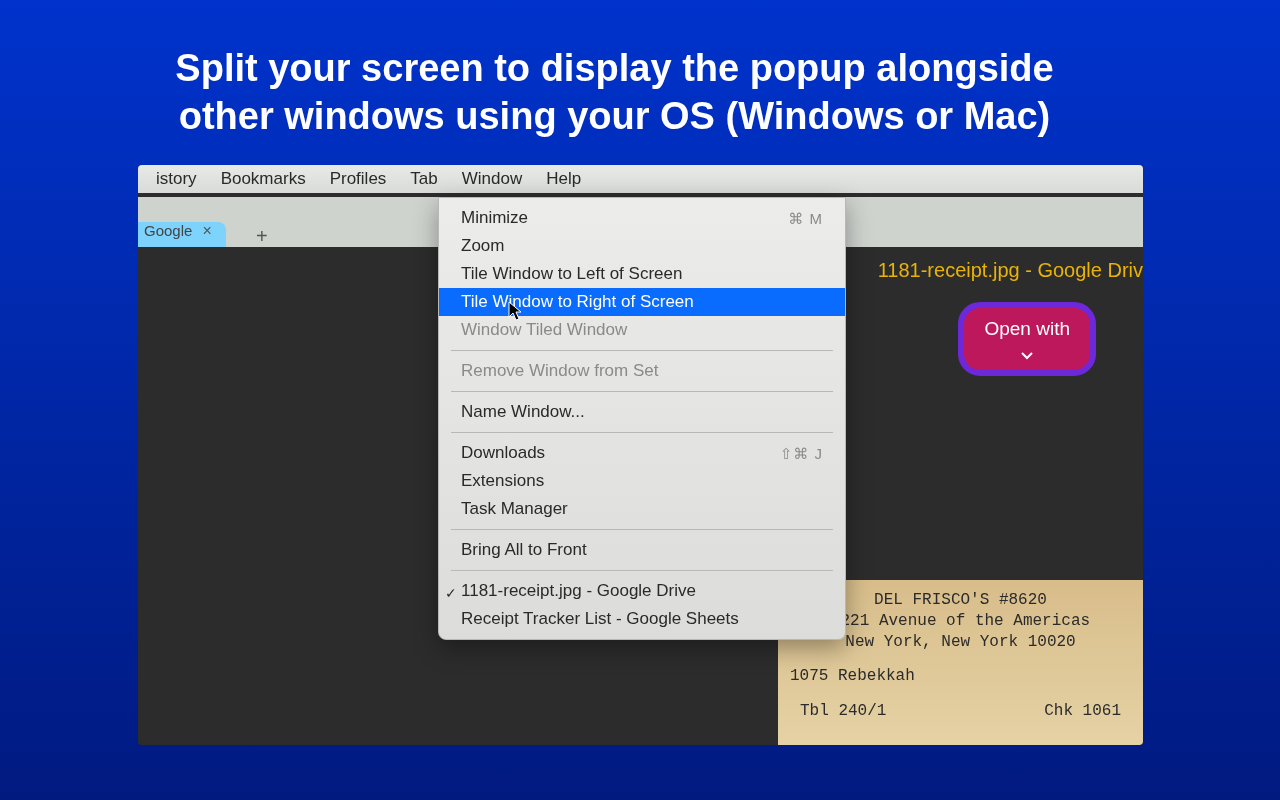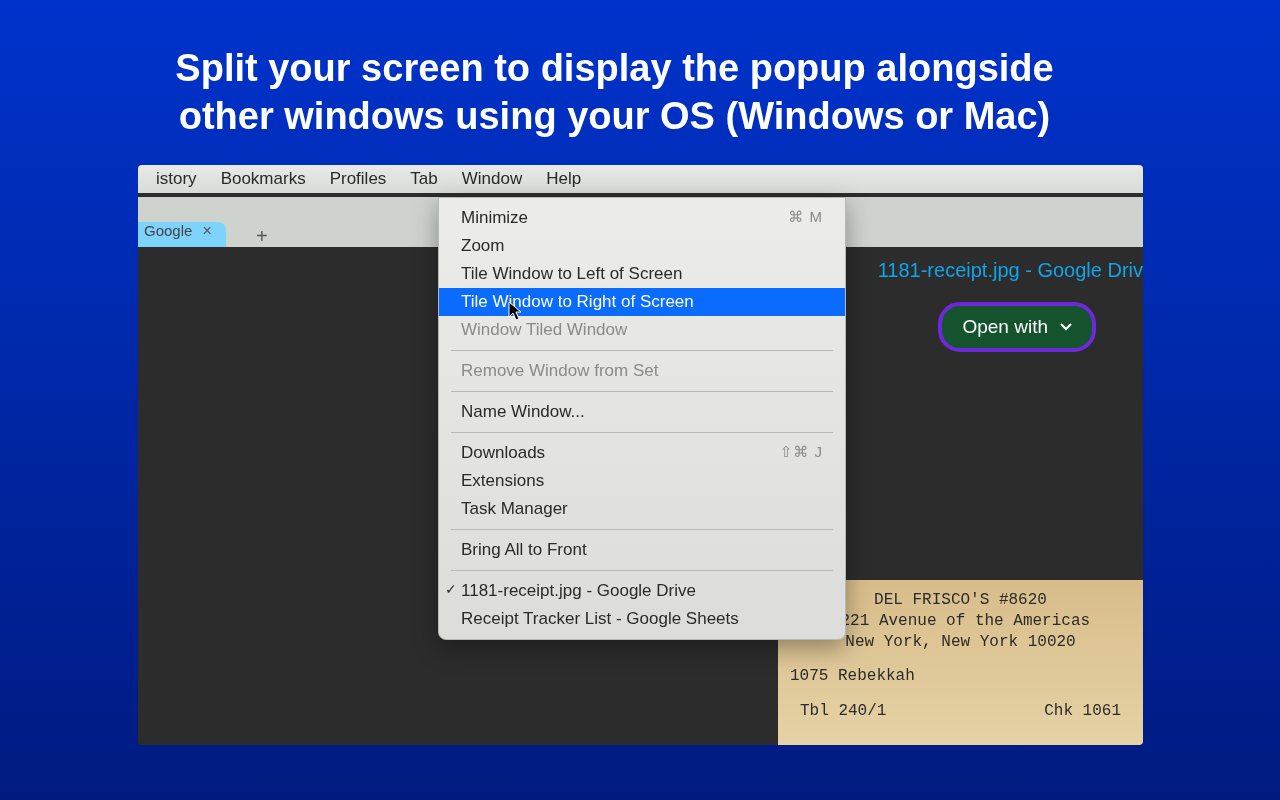--- a/index.html
+++ b/index.html
@@ -80,38 +80,39 @@
   
   .viewer {
     position: absolute;
     left: 0; top: 82px; right: 0; bottom: 0;
     background: #2c2c2c;
   }
   .filename {
     position: absolute;
     right: 0;
     top: 94px;
-    color: #0ea5e9;
+    color: #eab308;
     font-size: 20px;
     font-weight: 500;
   }
   .openwith {
     position: absolute;
     right: 47px;
     top: 137px;
-    background: #14532d;
+    background: #be185d;
     color: #fff;
-    border: 4px solid #6d28d9;
+    border: 6px solid #6d28d9;
     border-radius: 22px;
     padding: 10px 20px;
     font-size: 19px;
     display: flex;
     align-items: center;
     gap: 12px;
     cursor: pointer;
+    flex-direction: column;
   }
   .openwith svg { width: 12px; height: 8px; }
   
   .receipt {
     position: absolute;
     right: 0;
     bottom: 0;
     width: 365px;
     height: 165px;
     background: linear-gradient(180deg, #d8bd8a 0%, #e5d2a5 100%);
@@ -136,21 +137,21 @@
     border-radius: 0 0 8px 8px;
     box-shadow: 0 8px 24px rgba(0,0,0,0.35);
     padding: 6px 0;
     font-size: 17px;
     color: #2a2a2a;
   }
   .dropdown .item {
     padding: 4px 22px;
     display: flex;
     justify-content: space-between;
-    align-items: flex-start;
+    align-items: flex-end;
     cursor: default;
     position: relative;
   }
   .dropdown .item.highlight {
     background: #0a6cff;
     color: #fff;
   }
   .dropdown .item.disabled {
     color: #8a8a88;
   }

